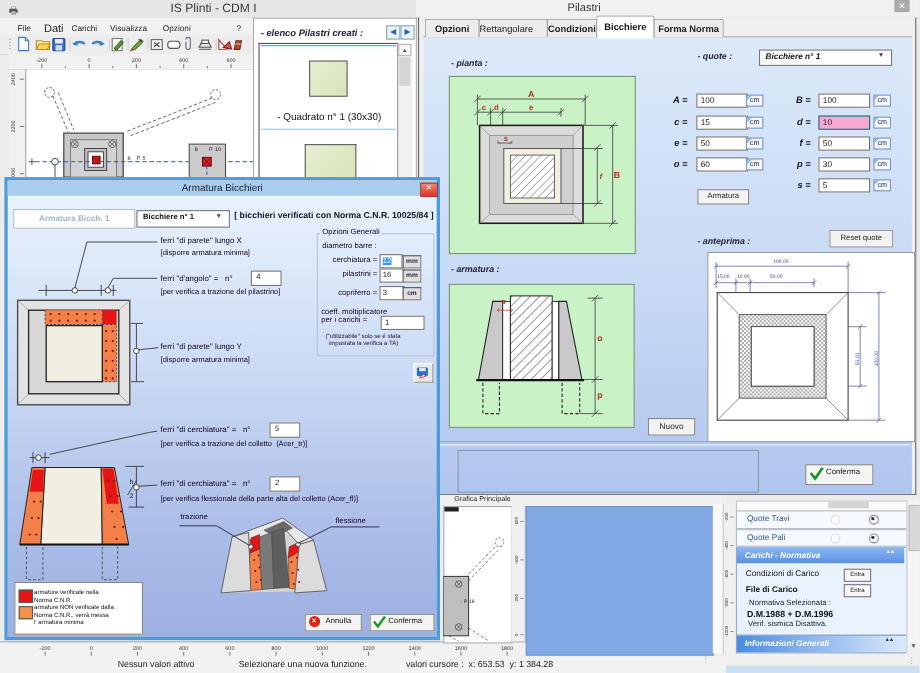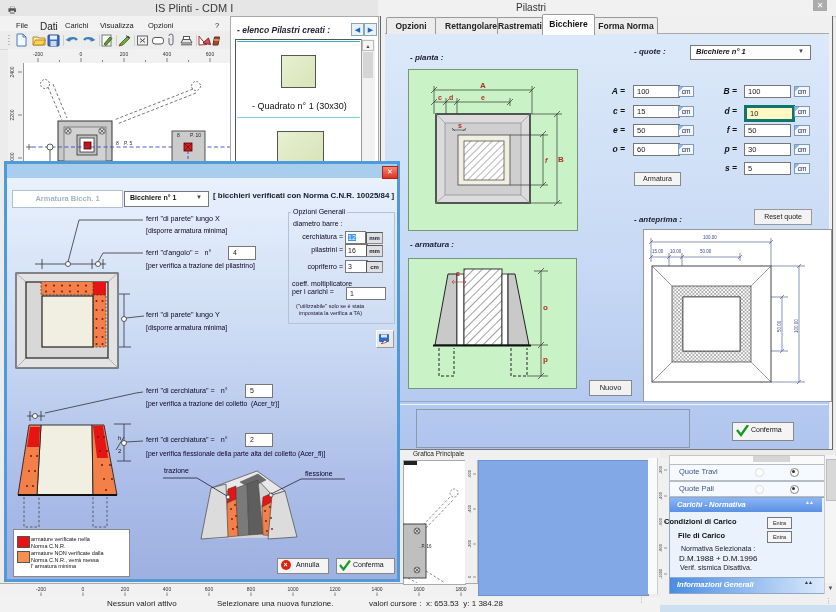--- a/index.html
+++ b/index.html
@@ -260,26 +260,26 @@
 <div class="ab" style="left:792px;top:470px;width:3px;height:3px;border-radius:50%;background:#333"></div>
 <div class="ab" style="left:669px;top:481px;width:154px;height:14px;background:#f6f9ff;border:1px solid #b6bdc9"></div>
 <div class="t" style="left:679px;top:484px;font-size:7.5px;color:#3a5588">Quote Pali</div>
 <div class="ab" style="left:755px;top:485px;width:7px;height:7px;border:1px solid #ddd;border-radius:50%;background:#fff"></div>
 <div class="ab" style="left:790px;top:485px;width:7px;height:7px;border:1px solid #888;border-radius:50%;background:#fff"></div>
 <div class="ab" style="left:792px;top:487px;width:3px;height:3px;border-radius:50%;background:#333"></div>
 <div class="ab" style="left:669px;top:497px;width:154px;height:79px;background:#e9f2fd;border:1px solid #8fa8c8"></div>
 <div class="ab" style="left:670px;top:498px;width:152px;height:14px;background:linear-gradient(180deg,#8ab6f6,#5a90e2)"></div>
 <div class="t" style="left:677px;top:500px;font-size:7.5px;font-weight:bold;font-style:italic;color:#fff">Carichi - Normativa</div>
 <div class="t" style="left:805px;top:499px;font-size:5px;color:#eef;letter-spacing:-1px">▲▲</div>
-<div class="t" style="left:664px;top:517px;font-size:7.5px;font-weight:bold;color:#111">Condizioni di Carico</div>
+<div class="t" style="left:678px;top:517px;font-size:7.5px;font-weight:normal;color:#111">Condizioni di Carico</div>
 <div class="ab" style="left:767px;top:517px;width:23px;height:10px;background:#f6f6f6;border:1px solid #777;font-size:5.5px;text-align:center;line-height:10px;color:#222">Entra</div>
 <div class="t" style="left:678px;top:531px;font-size:7.5px;font-weight:bold;color:#111">File di Carico</div>
 <div class="ab" style="left:767px;top:531px;width:23px;height:10px;background:#f6f6f6;border:1px solid #777;font-size:5.5px;text-align:center;line-height:10px;color:#222">Entra</div>
 <div class="t" style="left:681px;top:545px;font-size:7px;color:#223">Normativa Selezionata :</div>
-<div class="t" style="left:679px;top:554px;font-size:8px;font-weight:normal;color:#111">D.M.1988 + D.M.1996</div>
+<div class="t" style="left:679px;top:554px;font-size:8px;font-weight:bold;color:#111">D.M.1988 + D.M.1996</div>
 <div class="t" style="left:680px;top:564px;font-size:7px;color:#223">Verif. sismica Disattiva.</div>
 <div class="ab" style="left:669px;top:577px;width:154px;height:15px;background:linear-gradient(90deg,#4a8ce2,#dceafc);border:1px solid #8fa8c8"></div>
 <div class="t" style="left:677px;top:580px;font-size:7.5px;font-weight:bold;font-style:italic;color:#fff">Informazioni Generali</div>
 <div class="t" style="left:804px;top:579px;font-size:5px;color:#334;letter-spacing:-1px">▲▲</div>
 <div class="ab" style="left:824px;top:455px;width:12px;height:139px;background:#f5f5f5;border-left:1px solid #ccc"></div>
 <div class="ab" style="left:826px;top:459px;width:9px;height:40px;background:#d8d8d8;border:1px solid #bbb"></div>
 <div class="ab" style="left:825px;top:583px;width:11px;height:11px;background:#f0f0f0;color:#555;font-size:6px;text-align:center;line-height:11px">▼</div>
 
 <div class="ab" style="left:230px;top:16px;width:147px;height:145px;background:#fff;border:1px solid #aaa;border-bottom:none"></div>
 <div class="t" style="left:237px;top:25px;font-size:8.5px;font-weight:bold;font-style:italic;color:#223">- elenco Pilastri creati :</div>
@@ -292,22 +292,22 @@
 <div class="ab" style="left:237px;top:117px;width:123px;height:1px;background:#7fd8e8"></div>
 <div class="ab" style="left:277px;top:131px;width:45px;height:30px;background:linear-gradient(135deg,#e7efd2,#d8e4b8);border:1px solid #555;border-bottom:none"></div>
 <div class="ab" style="left:361px;top:39px;width:13px;height:122px;background:#f1f1f1;border-left:1px solid #999"></div>
 <div class="ab" style="left:362px;top:40px;width:12px;height:11px;background:#f5f5f5;border:1px solid #bbb;box-sizing:border-box;color:#444;font-size:5px;text-align:center;line-height:10px">▲</div>
 <div class="ab" style="left:363px;top:52px;width:10px;height:26px;background:#d5d5d5"></div>
 
 <div class="ab" style="left:380px;top:16px;width:451px;height:433px;background:#f0f0f0;border-left:1px solid #666;border-right:1px solid #666;border-bottom:1px solid #777"></div>
 <div class="ab" style="left:385px;top:33px;width:444px;height:415px;background:linear-gradient(180deg,#dce9f9 0%,#c7d9f4 55%,#b0c5ee 100%);border-top:1px solid #aaa"></div>
 
 <div class="ab" style="left:386px;top:17px;width:48px;height:16px;background:#ececec;border:1px solid #9a9a9a;border-bottom:none;border-radius:2px 2px 0 0;font-size:8.5px;font-weight:bold;color:#222;text-align:center;line-height:16px">Opzioni</div>
-<div class="ab" style="left:435px;top:17px;width:61px;height:16px;background:#ececec;border:1px solid #9a9a9a;border-bottom:none;border-radius:2px 2px 0 0;font-size:8.5px;font-weight:bold;color:#222;text-align:right;line-height:16px">Rettangolare</div>
-<div class="ab" style="left:497px;top:17px;width:44px;height:16px;background:#ececec;border:1px solid #9a9a9a;border-bottom:none;border-radius:2px 2px 0 0;font-size:8.5px;font-weight:bold;color:#222;text-align:center;line-height:16px">Rastremati</div>
+<div class="ab" style="left:435px;top:17px;width:61px;height:16px;background:#ececec;border:1px solid #9a9a9a;border-bottom:none;border-radius:2px 2px 0 0;font-size:8.5px;font-weight:normal;color:#222;text-align:left;line-height:16px">Rettangolare</div>
+<div class="ab" style="left:497px;top:17px;width:44px;height:16px;background:#ececec;border:1px solid #9a9a9a;border-bottom:none;border-radius:2px 2px 0 0;font-size:8.5px;font-weight:bold;color:#222;text-align:center;line-height:16px">Condizioni</div>
 <div class="ab" style="left:542px;top:14px;width:51px;height:20px;background:#fff;border:1px solid #9a9a9a;border-bottom:none;border-radius:2px 2px 0 0;font-size:8.5px;font-weight:bold;color:#111;text-align:center;line-height:19px;z-index:3">Bicchiere</div>
 <div class="ab" style="left:594px;top:17px;width:62px;height:16px;background:#ececec;border:1px solid #9a9a9a;border-bottom:none;border-radius:2px 2px 0 0;font-size:8.5px;font-weight:bold;color:#222;text-align:center;line-height:16px">Forma Norma</div>
 
 <div class="t" style="left:410px;top:53px;font-size:8px;font-weight:bold;font-style:italic;color:#223">- pianta :</div>
 <div class="ab" style="left:408px;top:69px;width:168px;height:160px;background:#c9f2c6;border:1px solid #77957a"></div>
 <svg class="ab" style="left:408px;top:69px" width="168" height="160" viewBox="0 0 168 160">
  <defs>
   <pattern id="hatch1" width="5" height="5" patternUnits="userSpaceOnUse" patternTransform="rotate(45)">
    <rect width="5" height="5" fill="#fff"></rect>
           <line x1="0" y1="0" x2="0" y2="5" stroke="#444" stroke-width="0.8"></line>
@@ -366,21 +366,21 @@
 <div class="t" style="left:598px;top:125px;width:27px;text-align:right;font-size:8.5px;font-weight:bold;font-style:italic;color:#111">e =</div>
 <div class="ab" style="left:633px;top:124px;width:42px;height:10px;background:#fff;border:1px solid #777;font-size:7.5px;color:#222;padding:1px 0 0 3px">50</div>
 <div class="ab" style="left:678px;top:125px;width:14px;height:9px;background:linear-gradient(135deg,#8fbce4 3px,#f4f7fd 3px);border:1px solid #7a9ac2;font-size:6.5px;color:#224;text-align:center;line-height:9px">cm</div>
 <div class="t" style="left:598px;top:144px;width:27px;text-align:right;font-size:8.5px;font-weight:bold;font-style:italic;color:#111">o =</div>
 <div class="ab" style="left:633px;top:143px;width:42px;height:10px;background:#fff;border:1px solid #777;font-size:7.5px;color:#222;padding:1px 0 0 3px">60</div>
 <div class="ab" style="left:678px;top:144px;width:14px;height:9px;background:linear-gradient(135deg,#8fbce4 3px,#f4f7fd 3px);border:1px solid #7a9ac2;font-size:6.5px;color:#224;text-align:center;line-height:9px">cm</div>
 <div class="t" style="left:710px;top:86px;width:27px;text-align:right;font-size:8.5px;font-weight:bold;font-style:italic;color:#111">B =</div>
 <div class="ab" style="left:744px;top:85px;width:42px;height:10px;background:#fff;border:1px solid #777;font-size:7.5px;color:#222;padding:1px 0 0 3px">100</div>
 <div class="ab" style="left:794px;top:86px;width:14px;height:9px;background:linear-gradient(135deg,#8fbce4 3px,#f4f7fd 3px);border:1px solid #7a9ac2;font-size:6.5px;color:#224;text-align:center;line-height:9px">cm</div>
 <div class="t" style="left:710px;top:106px;width:27px;text-align:right;font-size:8.5px;font-weight:bold;font-style:italic;color:#111">d =</div>
-<div class="ab" style="left:744px;top:105px;width:42px;height:10px;background:#fef9c3;border:3px solid #0f766e;font-size:7.5px;color:#222;padding:1px 0 0 3px">10</div>
+<div class="ab" style="left:744px;top:105px;width:42px;height:10px;background:#f9a8d4;border:1px solid #0f766e;font-size:7.5px;color:#222;padding:1px 0 0 3px">10</div>
 <div class="ab" style="left:794px;top:106px;width:14px;height:9px;background:linear-gradient(135deg,#8fbce4 3px,#f4f7fd 3px);border:1px solid #7a9ac2;font-size:6.5px;color:#224;text-align:center;line-height:9px">cm</div>
 <div class="t" style="left:710px;top:125px;width:27px;text-align:right;font-size:8.5px;font-weight:bold;font-style:italic;color:#111">f =</div>
 <div class="ab" style="left:744px;top:124px;width:42px;height:10px;background:#fff;border:1px solid #777;font-size:7.5px;color:#222;padding:1px 0 0 3px">50</div>
 <div class="ab" style="left:794px;top:125px;width:14px;height:9px;background:linear-gradient(135deg,#8fbce4 3px,#f4f7fd 3px);border:1px solid #7a9ac2;font-size:6.5px;color:#224;text-align:center;line-height:9px">cm</div>
 <div class="t" style="left:710px;top:144px;width:27px;text-align:right;font-size:8.5px;font-weight:bold;font-style:italic;color:#111">p =</div>
 <div class="ab" style="left:744px;top:143px;width:42px;height:10px;background:#fff;border:1px solid #777;font-size:7.5px;color:#222;padding:1px 0 0 3px">30</div>
 <div class="ab" style="left:794px;top:144px;width:14px;height:9px;background:linear-gradient(135deg,#8fbce4 3px,#f4f7fd 3px);border:1px solid #7a9ac2;font-size:6.5px;color:#224;text-align:center;line-height:9px">cm</div>
 <div class="t" style="left:710px;top:163px;width:27px;text-align:right;font-size:8.5px;font-weight:bold;font-style:italic;color:#111">s =</div>
 <div class="ab" style="left:744px;top:162px;width:42px;height:10px;background:#fff;border:1px solid #777;font-size:7.5px;color:#222;padding:1px 0 0 3px">5</div>
 <div class="ab" style="left:794px;top:163px;width:14px;height:9px;background:linear-gradient(135deg,#8fbce4 3px,#f4f7fd 3px);border:1px solid #7a9ac2;font-size:6.5px;color:#224;text-align:center;line-height:9px">cm</div>
@@ -467,20 +467,21 @@
 <div class="ab" style="left:386px;top:401px;width:442px;height:2px;border-top:1px solid #93a8c8;border-bottom:1px solid #eef3fb"></div>
 <div class="ab" style="left:416px;top:409px;width:272px;height:37px;border:1px solid #8899aa"></div>
 <div class="ab" style="left:732px;top:422px;width:60px;height:17px;background:#f4f4f4;border:1px solid #888"></div>
 <svg class="ab" style="left:736px;top:425px" width="13" height="12" viewBox="0 0 13 12">
       <path d="M1,5l4,5l7,-10" fill="none" stroke="#1a9922" stroke-width="2.4"></path>
     </svg>
 <div class="t" style="left:751px;top:426px;font-size:7px;color:#111">Conferma</div>
 
 <div class="ab" style="left:4px;top:161px;width:396px;height:421px;border:3px solid #4f9ad8;box-sizing:border-box;background:linear-gradient(180deg,#ebf3fd 0%,#cddcf4 40%,#aabce8 78%,#9db0e0 100%)"></div>
 <div class="ab" style="left:7px;top:164px;width:390px;height:14px;background:#a9cdec"></div>
+<div class="t" style="left:7px;top:166px;width:390px;text-align:center;font-size:9px;color:#223">Armatura Bicchieri</div>
 <div class="ab" style="left:382px;top:166px;width:14px;height:11px;background:linear-gradient(180deg,#f08878,#dd3322);border:1px solid #aa2211;color:#fff;font-size:7px;text-align:center;line-height:10px">✕</div>
 <div class="ab" style="left:12px;top:190px;width:109px;height:16px;background:#fff;border:1px solid #b0c0d0;font-size:7.5px;font-weight:bold;color:#9fb6c6;text-align:center;line-height:16px">Armatura Bicch. 1</div>
 <div class="ab" style="left:124px;top:191px;width:83px;height:14px;background:#fff;border:1px solid #777"></div>
 <div class="t" style="left:130px;top:194px;font-size:7px;font-weight:bold;color:#111">Bicchiere n° 1</div>
 <div class="t" style="left:196px;top:194px;font-size:6px;color:#444">▼</div>
 <div class="t" style="left:213px;top:191px;font-size:7.9px;font-weight:bold;color:#101828">[ bicchieri verificati con Norma C.N.R. 10025/84 ]</div>
 <svg class="ab" style="left:4px;top:161px" width="396" height="421" viewBox="0 0 396 421">
  <g stroke="#333" stroke-width="0.8" fill="none">
   <polyline points="139,59 75,59 64,101"></polyline>
   <polyline points="139,92 99,92 94,101"></polyline>

